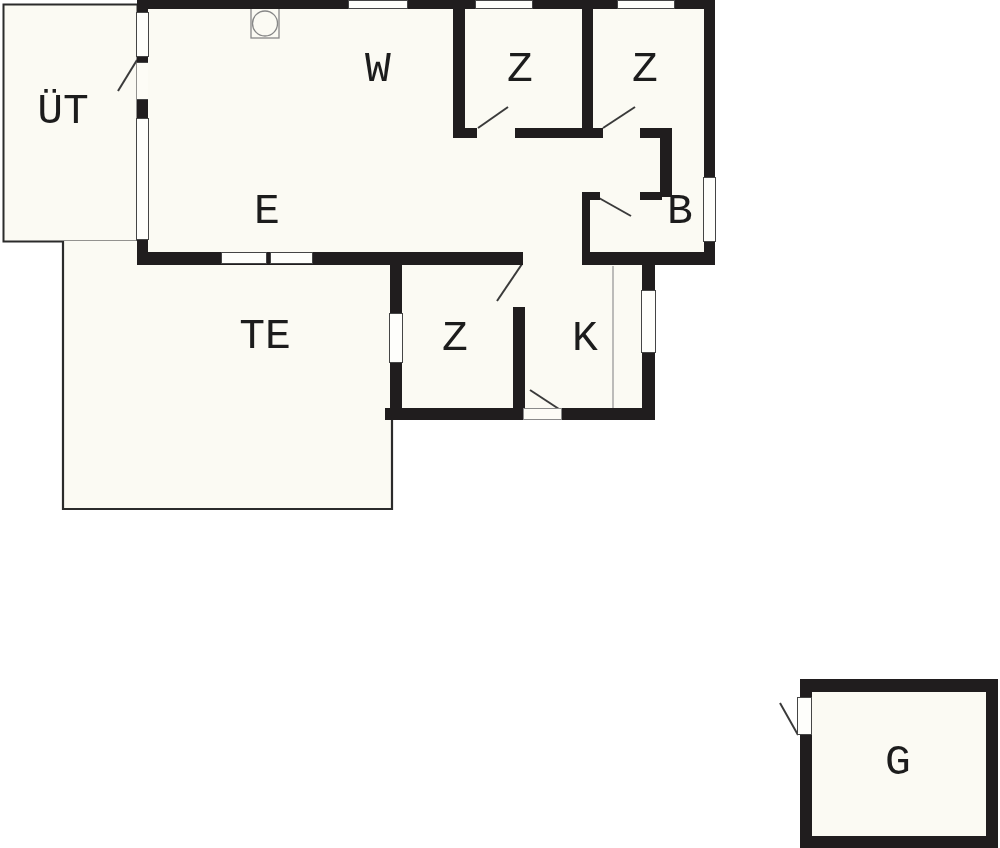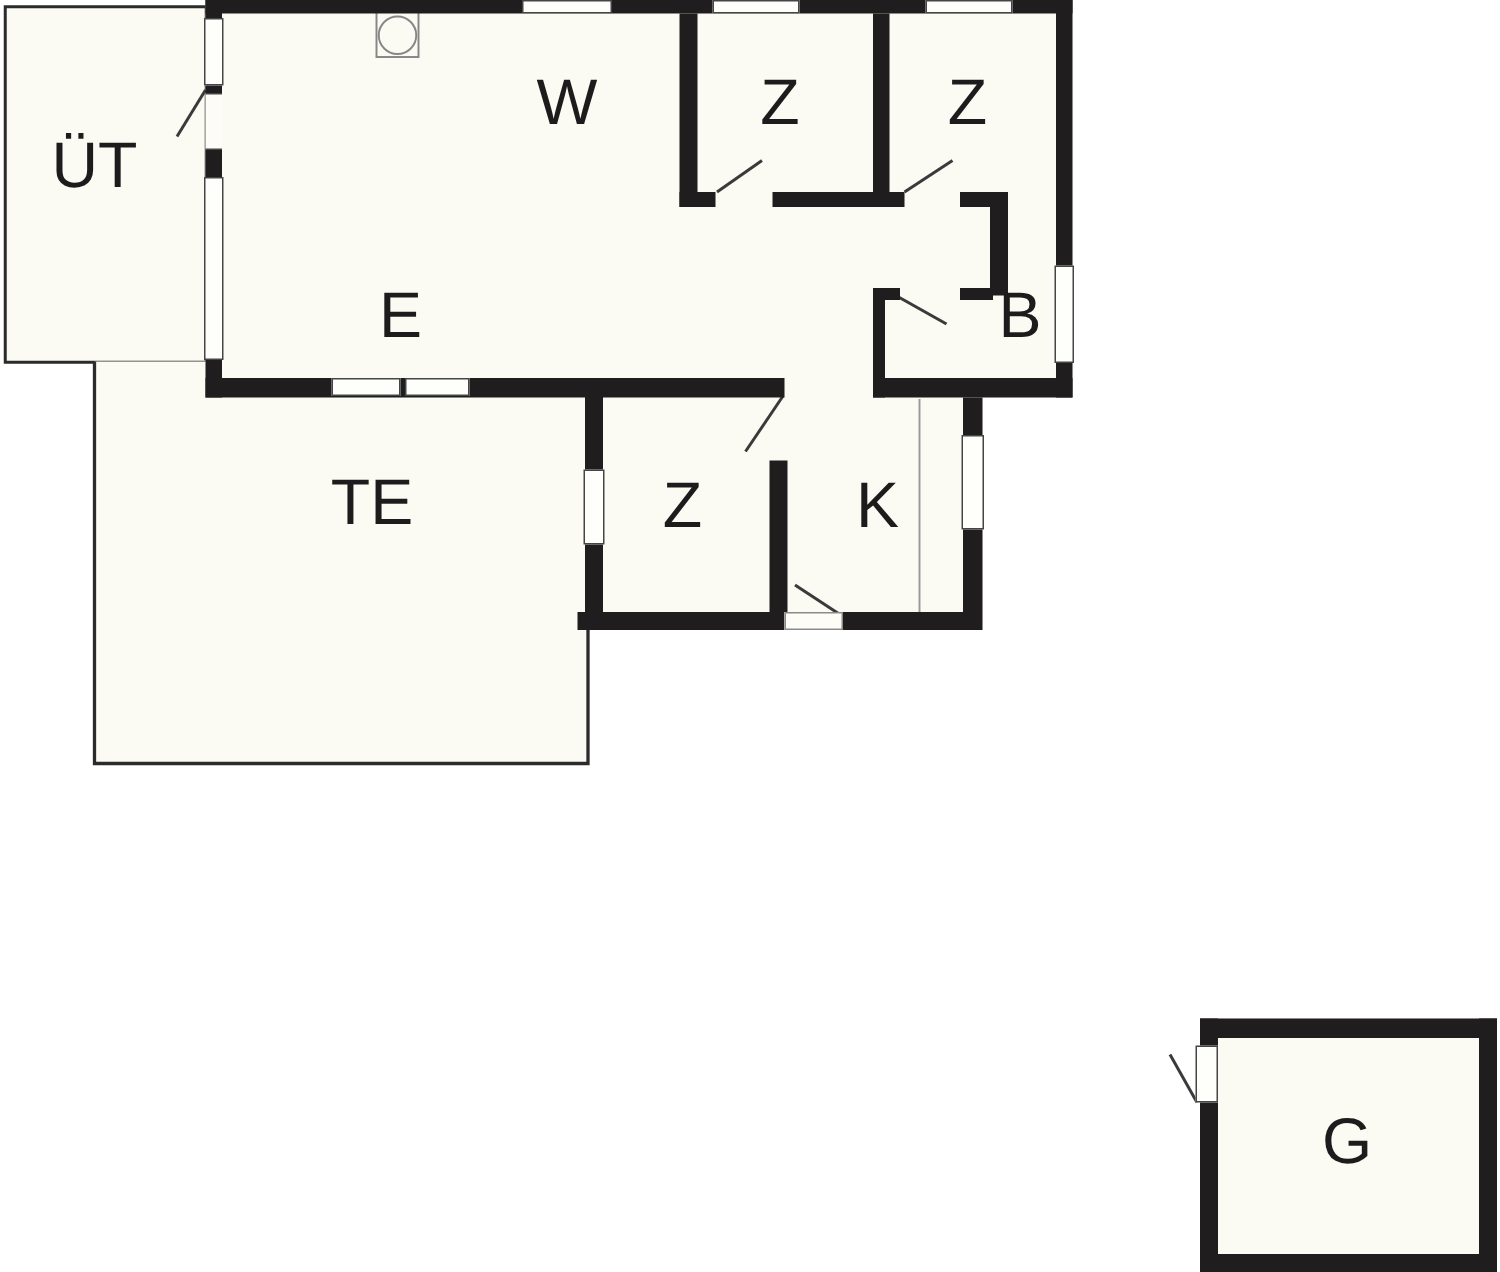--- a/index.html
+++ b/index.html
@@ -1,18 +1,18 @@
 <!DOCTYPE html>
 <html><head>
 <meta charset="utf-8">
 <style>
   html,body{margin:0;padding:0;background:#ffffff;}
   .canvas{
     position:relative;width:1000px;height:848px;background:#ffffff;
-    font-family:Liberation Sans, sans-serif;overflow:hidden;
+    font-family:Liberation Mono, monospace;overflow:hidden;
   }
   .lines-svg{position:absolute;left:0;top:0;z-index:1;}
   .wall{position:absolute;background:#201d1e;z-index:2;}
   .win{position:absolute;background:#fefefb;border:1px solid #454545;box-sizing:border-box;z-index:3;}
   .gap{position:absolute;background:#fdfcf6;box-sizing:border-box;z-index:3;}
   .room-label{
     position:absolute;transform:translate(-50%,-50%);
     color:#1c1c1c;font-size:43px;font-weight:400;line-height:1;
     white-space:nowrap;z-index:4;
   }
@@ -94,18 +94,18 @@
 
   <div class="gap" style="left:137px;top:62px;width:11px;height:38px;border-top:1px solid #454545;border-bottom:1px solid #454545"></div>
   <div class="gap" style="left:523px;top:408px;width:39px;height:12px;border:1px solid #8a8a8a"></div>
 
   <div class="room-label" style="left:63px;top:111px">ÜT</div>
   <div class="room-label" style="left:378px;top:69px">W</div>
   <div class="room-label" style="left:267px;top:211px">E</div>
   <div class="room-label" style="left:520px;top:69px">Z</div>
   <div class="room-label" style="left:645px;top:69px">Z</div>
   <div class="room-label" style="left:680px;top:211px">B</div>
-  <div class="room-label" style="left:248px;top:336px">TE</div>
+  <div class="room-label" style="left:265px;top:336px">TE</div>
   <div class="room-label" style="left:455px;top:338px">Z</div>
   <div class="room-label" style="left:585px;top:338px">K</div>
   <div class="room-label" style="left:898px;top:762px">G</div>
 
 </div>
 
 </body></html>

